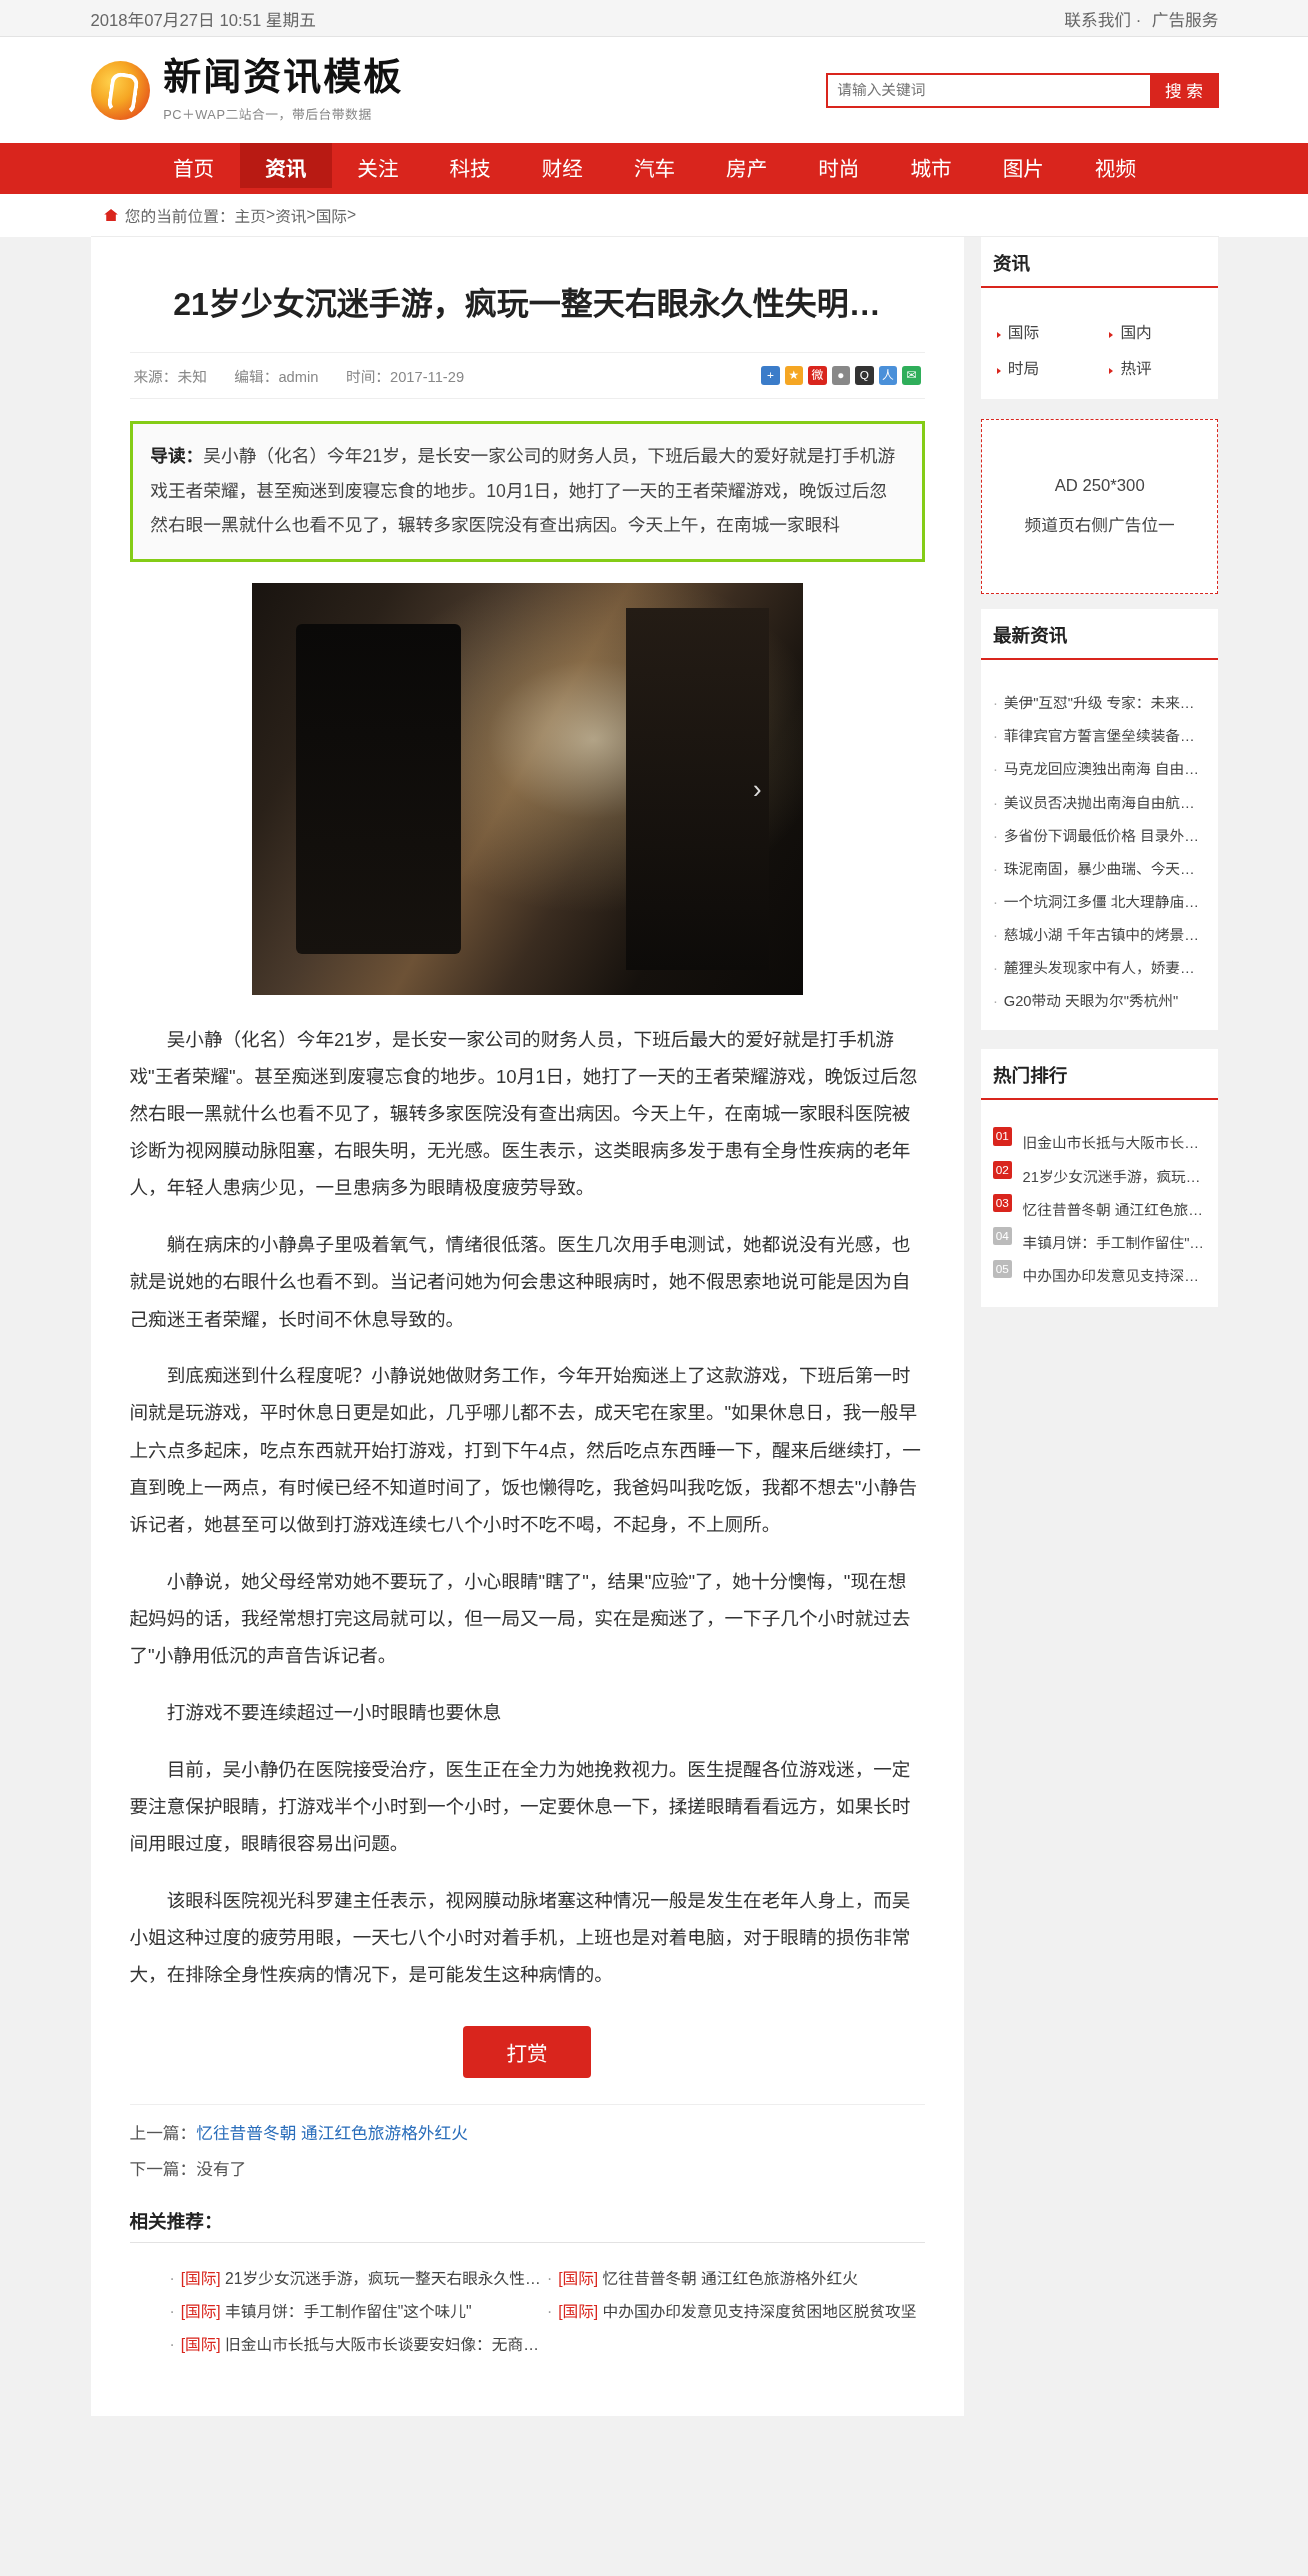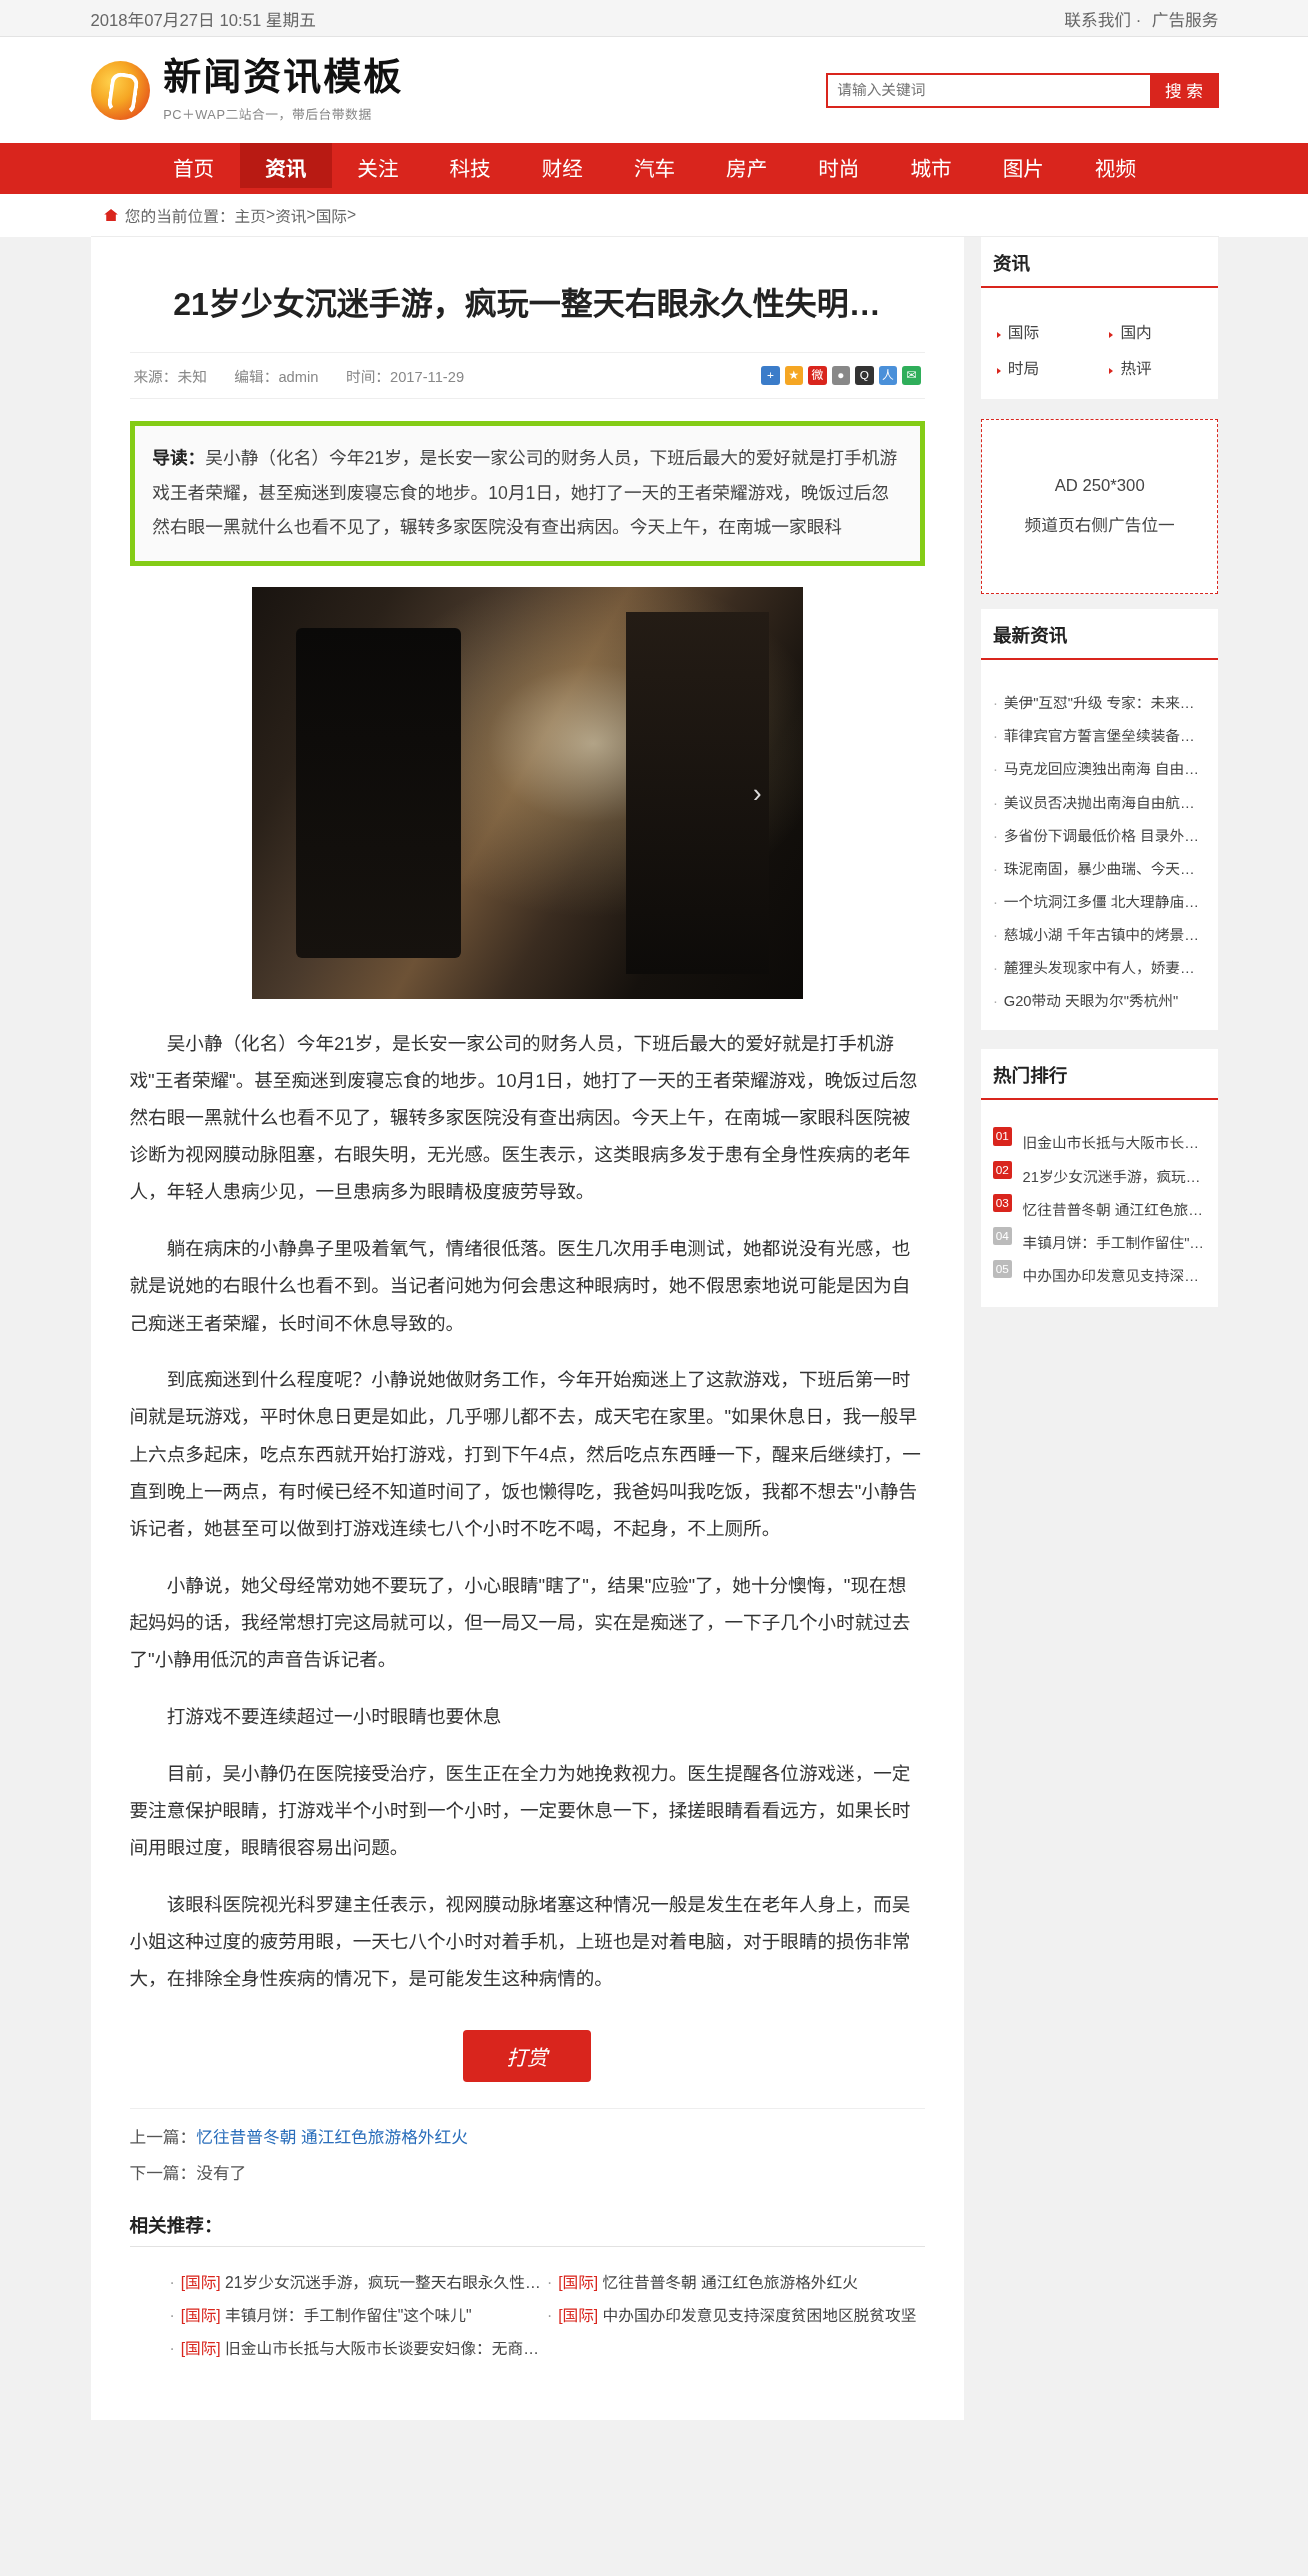--- a/index.html
+++ b/index.html
@@ -95,21 +95,21 @@
     border-top: 1px solid #eee; border-bottom: 1px solid #eee;
     padding: 11.8px 3.9px; font-size: 14.7px; color: #888;
     display: flex; align-items: center; gap: 27.5px;
   }
   .share { margin-left: auto; display: flex; gap: 4.9px; }
   .share i {
     width: 18.6px; height: 18.6px; border-radius: 2.9px; display: block;
     font-style: normal; color: #fff; font-size: 11.8px; text-align: center; line-height: 18.6px;
   }
   .digest {
-    background: #fafafa; border: 5px solid #84cc16; padding: 15.7px 17.7px;
+    background: #fafafa; border: 3px solid #84cc16; padding: 15.7px 17.7px;
     margin: 21.6px 0; font-size: 17.7px; line-height: 1.95; color: #444;
   }
   .digest b { color: #222; }
   .photo-wrap { text-align: center; margin: 17.7px 0 25.5px; position: relative; }
   .photo {
     width: 551px; height: 412px; margin: 0 auto; display: block;
     background:
       radial-gradient(ellipse at 62% 38%, rgba(255,245,210,.55) 0%, rgba(255,220,150,.18) 22%, rgba(0,0,0,0) 48%),
       linear-gradient(120deg, #191410 0%, #2a2119 18%, #4a3a2c 34%, #6d5236 48%, #3a2c20 62%, #15110d 78%, #0c0a08 100%);
       position: relative; overflow: hidden;
@@ -130,21 +130,20 @@
   .body-p {
     font-size: 18.6px; line-height: 2.0; color: #333; text-indent: 2em;
     margin: 0 0 19.6px;
   }
   .editor-line { text-align: right; font-size: 16.7px; color: #555; margin: 27.5px 0 5.9px; }
   .reward-wrap { text-align: center; margin: 33px 0 25.5px; }
   .reward-btn {
     display: inline-block; background: #d9251d; color: #fff; font-size: 20.6px;
     padding: 10.8px 43px; border-radius: 3.9px; border: none; cursor: pointer;
     font-family: "Liberation Sans", sans-serif;
-    font-style: italic;
   }
   .updown { border-top: 1px solid #eee; padding-top: 15.7px; font-size: 16.7px; color: #555; }
   .updown div { margin-bottom: 11.8px; }
   .updown a { color: #2a6ebb; text-decoration: none; }
 
   
   .sec-title {
     font-size: 18.6px; color: #222; font-weight: bold;
     border-bottom: 1px solid #e2e2e2; padding-bottom: 9.8px; margin: 25.5px 0 13.7px;
   }

